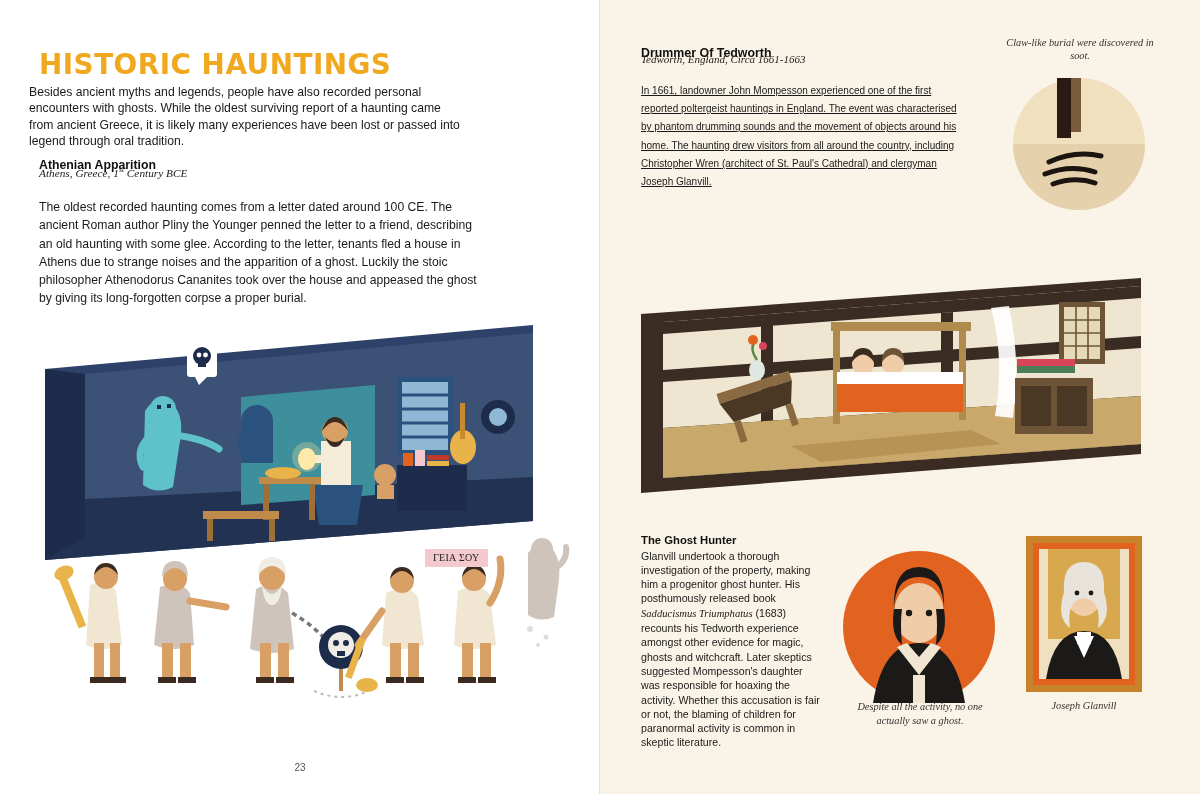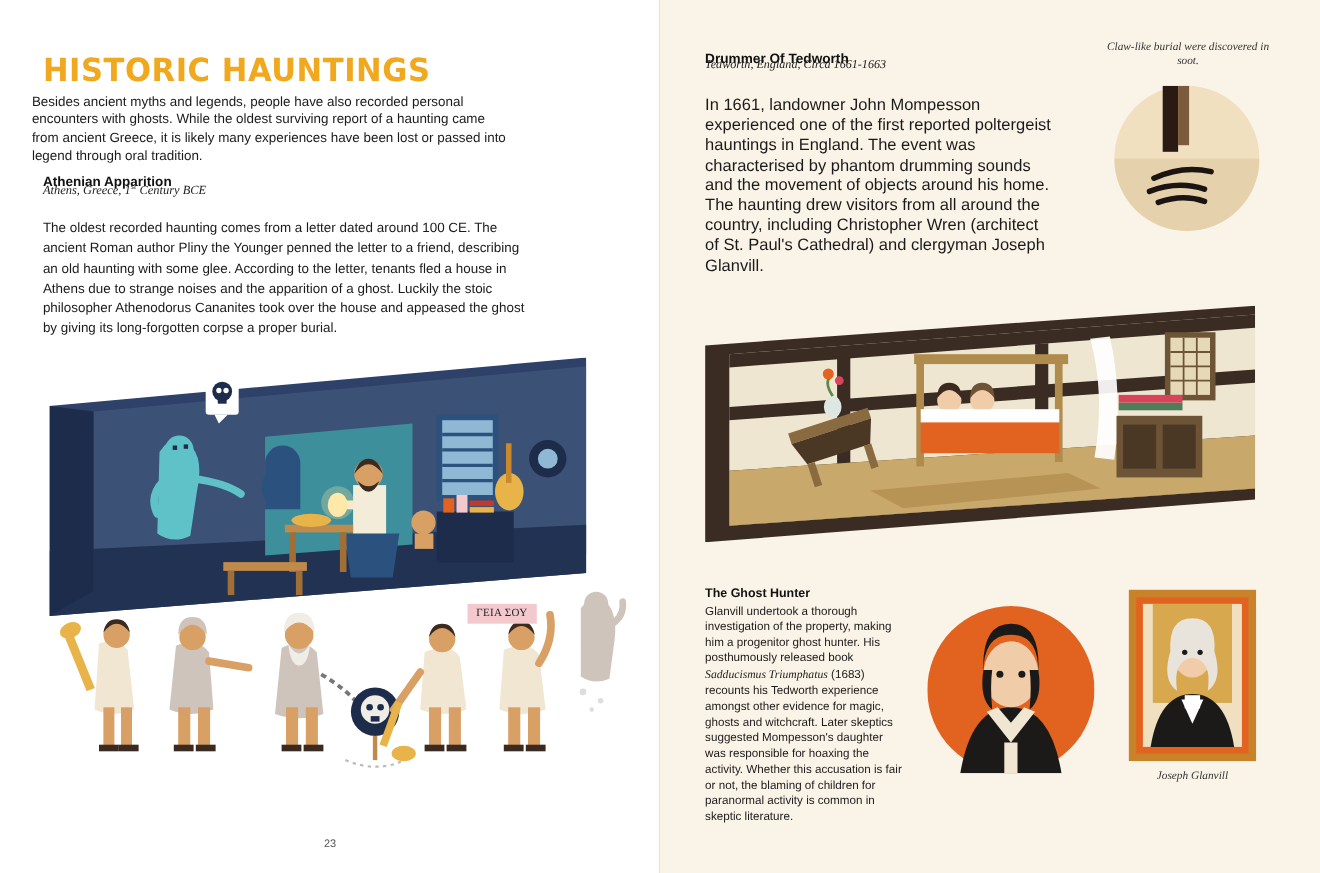--- a/index.html
+++ b/index.html
@@ -112,23 +112,24 @@
     left: 641px; top: 53px;
     font-family: "Liberation Serif", serif;
     font-style: italic;
     font-size: 11px;
     color: #222;
   }
   .r-body {
     position: absolute;
     left: 641px; top: 72px;
     width: 318px;
-    font-size: 15px;
+    font-size: 10px;
     line-height: 18.2px;
     color: #1a1a1a;
+    text-decoration: underline;
   }
   .cap-soot {
     position: absolute;
     left: 1000px; top: 36px;
     width: 160px;
     text-align: center;
     font-family: "Liberation Serif", serif;
     font-style: italic;
     font-size: 10.3px;
     line-height: 13px;
@@ -495,20 +496,21 @@
       <path d="M54 96 l22 28 l22 -28 l-10 -4 l-12 14 l-12 -14 z" fill="#f0e6d2"></path>
       <ellipse cx="76" cy="62" rx="25" ry="30" fill="#f0cda8"></ellipse>
       <path d="M51 60 q0 -34 25 -34 q25 0 25 34 q2 -44 -25 -44 q-27 0 -25 44z" fill="#1c1a18"></path>
       <path d="M51 58 q-4 26 8 36 q-2 -22 0 -36z" fill="#1c1a18"></path>
       <path d="M101 58 q4 26 -8 36 q2 -22 0 -36z" fill="#1c1a18"></path>
       <circle cx="66" cy="62" r="3.2" fill="#1c1a18"></circle>
       <circle cx="86" cy="62" r="3.2" fill="#1c1a18"></circle>
       <rect x="70" y="124" width="12" height="28" fill="#f0e6d2"></rect>
     </svg>
   </div>
+  <div class="cap-hunter">Despite all the activity, no one actually saw a ghost.</div>
 
   <div class="portrait">
     <svg width="116" height="156" viewBox="0 0 116 156">
       <rect x="0" y="0" width="116" height="156" fill="#c8822a"></rect>
       <rect x="7" y="7" width="102" height="142" fill="#e2621f"></rect>
       <rect x="13" y="13" width="90" height="130" fill="#f0e0c0"></rect>
       <rect x="22" y="13" width="72" height="90" fill="#d8a84e"></rect>
 
       <path d="M20 143 q8 -48 38 -48 q30 0 38 48 z" fill="#1c1a18"></path>
       <ellipse cx="58" cy="58" rx="18" ry="22" fill="#f0cda8"></ellipse>

